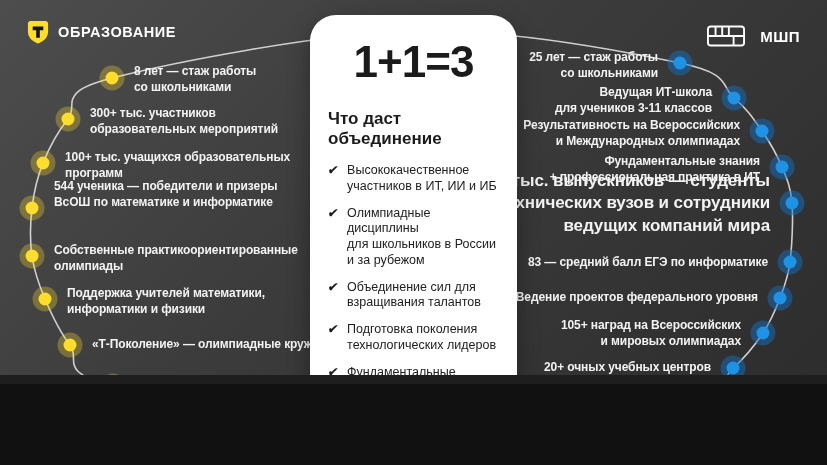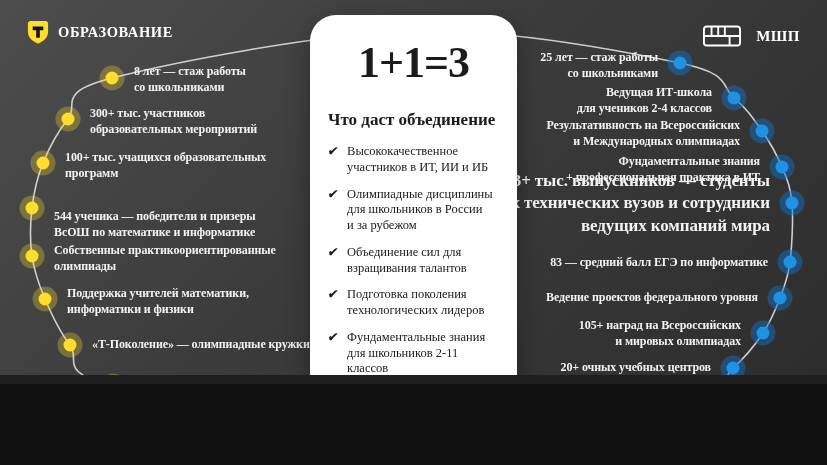--- a/index.html
+++ b/index.html
@@ -1,19 +1,19 @@
 <!DOCTYPE html>
 <html style="--yellow: #ffdd2d; --blue: #1e93e6;"><head>
 <meta charset="utf-8">
 <style>
   html,body{margin:0;padding:0;background:#111;}
   .stage{
     position:relative;width:827px;height:384px;overflow:hidden;
     background:linear-gradient(135deg,#4d4d4d 0%,#3c3c3c 45%,#2d2d2d 100%);
-    font-family:Liberation Serif, serif;
+    font-family:Liberation Sans, sans-serif;
   }
   .bottom-bar{position:absolute;left:0;bottom:0;width:100%;height:9px;background:#1e1e1e;}
   svg.curve{position:absolute;left:0;top:0;pointer-events:none;}
   #oval-path{fill:none;stroke:#dcdcdc;stroke-width:1.6;opacity:.92;}
 
   
   .hdr-left{position:absolute;left:27px;top:20px;display:flex;align-items:center;gap:9px;}
   .brand-t{color:#fff;font-weight:700;font-size:14.5px;letter-spacing:.6px;}
   .hdr-right{position:absolute;right:27px;top:25px;display:flex;align-items:center;gap:15px;}
   .brand-mshp{color:#fff;font-weight:700;font-size:15px;letter-spacing:.5px;}
@@ -93,33 +93,33 @@
   <span class="dot blue" style="left:763px;top:333px"></span>
   <span class="dot blue" style="left:733px;top:368px"></span>
   <span class="dot blue" style="left:682px;top:403px"></span>
 
   <div class="fact left" style="left:134px;top:80px">8 лет — стаж работы
 со школьниками</div>
   <div class="fact left" style="left:90px;top:122px">300+ тыс. участников
 образовательных мероприятий</div>
   <div class="fact left" style="left:65px;top:166px">100+ тыс. учащихся образовательных
 программ</div>
-  <div class="fact left" style="left:54px;top:225px">544 ученика — победители и призеры
+  <div class="fact left" style="left:54px;top:195px">544 ученика — победители и призеры
 ВсОШ по математике и информатике</div>
   <div class="fact left" style="left:54px;top:259px">Собственные практикоориентированные
 олимпиады</div>
   <div class="fact left" style="left:67px;top:302px">Поддержка учителей математики,
 информатики и физики</div>
   <div class="fact left" style="left:92px;top:345px">«Т-Поколение» — олимпиадные кружки</div>
   <div class="fact left" style="left:135px;top:386px">STEM-подход в образовании</div>
 
   <div class="fact right" style="right:169px;top:66px">25 лет — стаж работы
 со школьниками</div>
   <div class="fact right" style="right:115px;top:101px">Ведущая ИТ-школа
-для учеников 2-4 классов</div>
+для учеников 3-11 классов</div>
   <div class="fact right" style="right:87px;top:134px">Результативность на Всероссийских
 и Международных олимпиадах</div>
   <div class="fact right" style="right:67px;top:170px">Фундаментальные знания
 + профессиональная практика в ИТ</div>
   <div class="fact right small" style="right:57px;top:204px">3+ тыс. выпускников — студенты
 престижных технических вузов и сотрудники
 ведущих компаний мира</div>
   <div class="fact right" style="right:59px;top:263px">83 — средний балл ЕГЭ по информатике</div>
   <div class="fact right" style="right:69px;top:298px">Ведение проектов федерального уровня</div>
   <div class="fact right" style="right:86px;top:334px">105+ наград на Всероссийских

